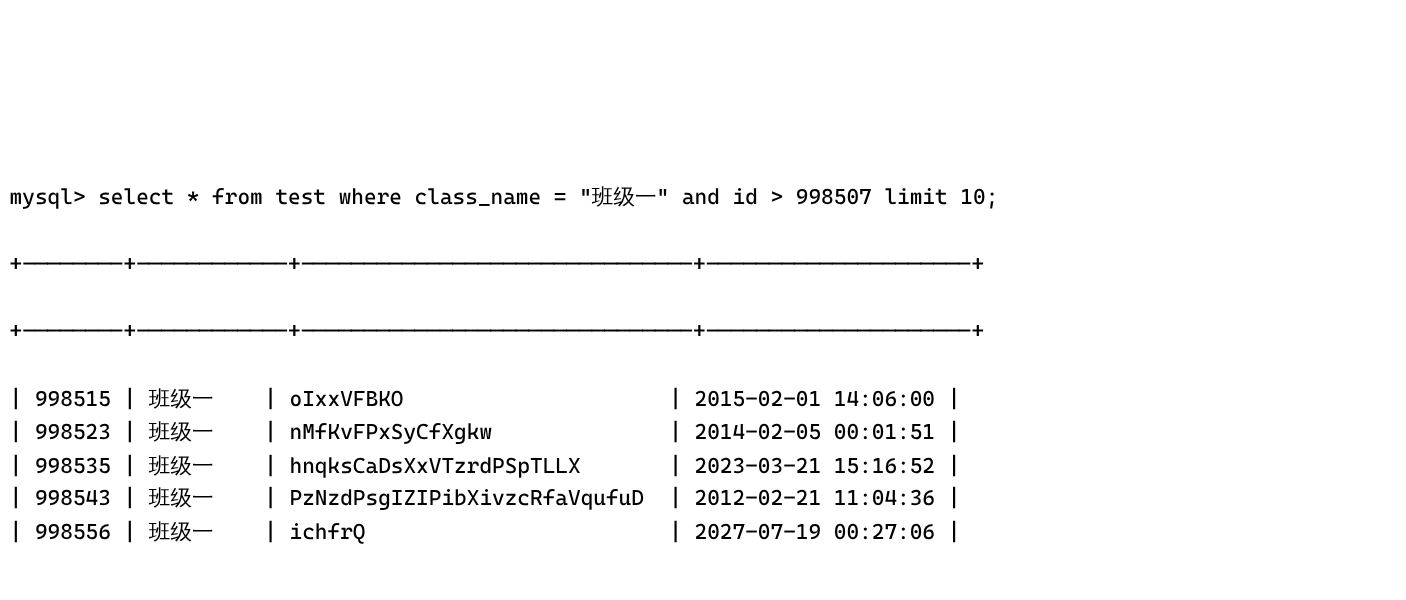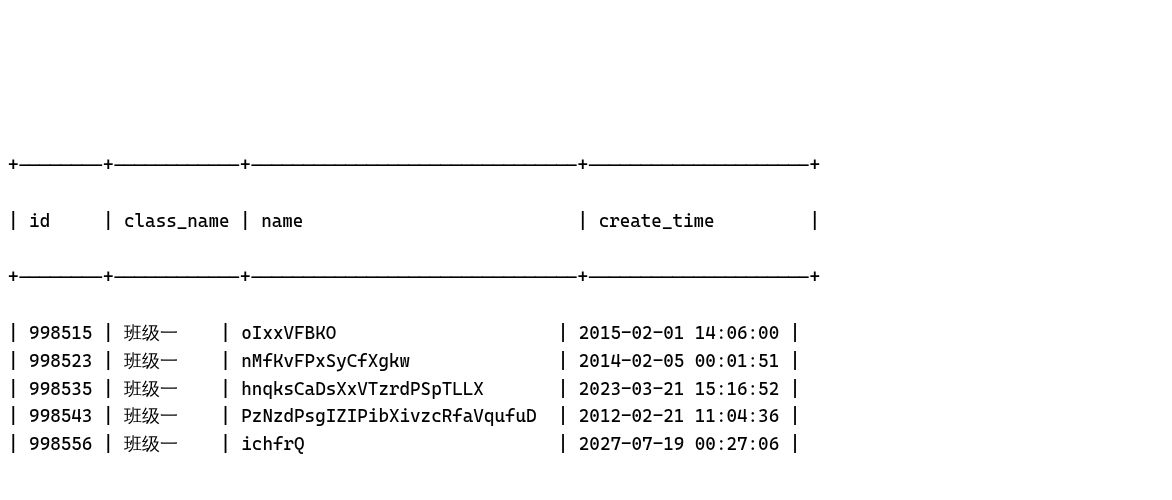--- a/index.html
+++ b/index.html
@@ -22,22 +22,22 @@
     .line {
       white-space: pre;
     }
   </style>
 </head>
 <body>
 
 
 
 <div class="terminal">
+<div class="line"><span>mysql&gt;</span> <span>select * from test where class_name = "班级一" and id &gt; 998507 limit 10;</span></div>
 <div class="line">+--------+------------+-------------------------------+---------------------+</div>
-<div class="line">| id     | class_name | name                          | create_time         |</div>
 <div class="line">+--------+------------+-------------------------------+---------------------+</div>
 <div id="rows"><div class="line">| 998515 | 班级一    | oIxxVFBKO                     | 2015-02-01 14:06:00 |</div><div class="line">| 998523 | 班级一    | nMfKvFPxSyCfXgkw              | 2014-02-05 00:01:51 |</div><div class="line">| 998535 | 班级一    | hnqksCaDsXxVTzrdPSpTLLX       | 2023-03-21 15:16:52 |</div><div class="line">| 998543 | 班级一    | PzNzdPsgIZIPibXivzcRfaVqufuD  | 2012-02-21 11:04:36 |</div><div class="line">| 998556 | 班级一    | ichfrQ                        | 2027-07-19 00:27:06 |</div></div>
 
 
 
 </div>
 
 
 
 

